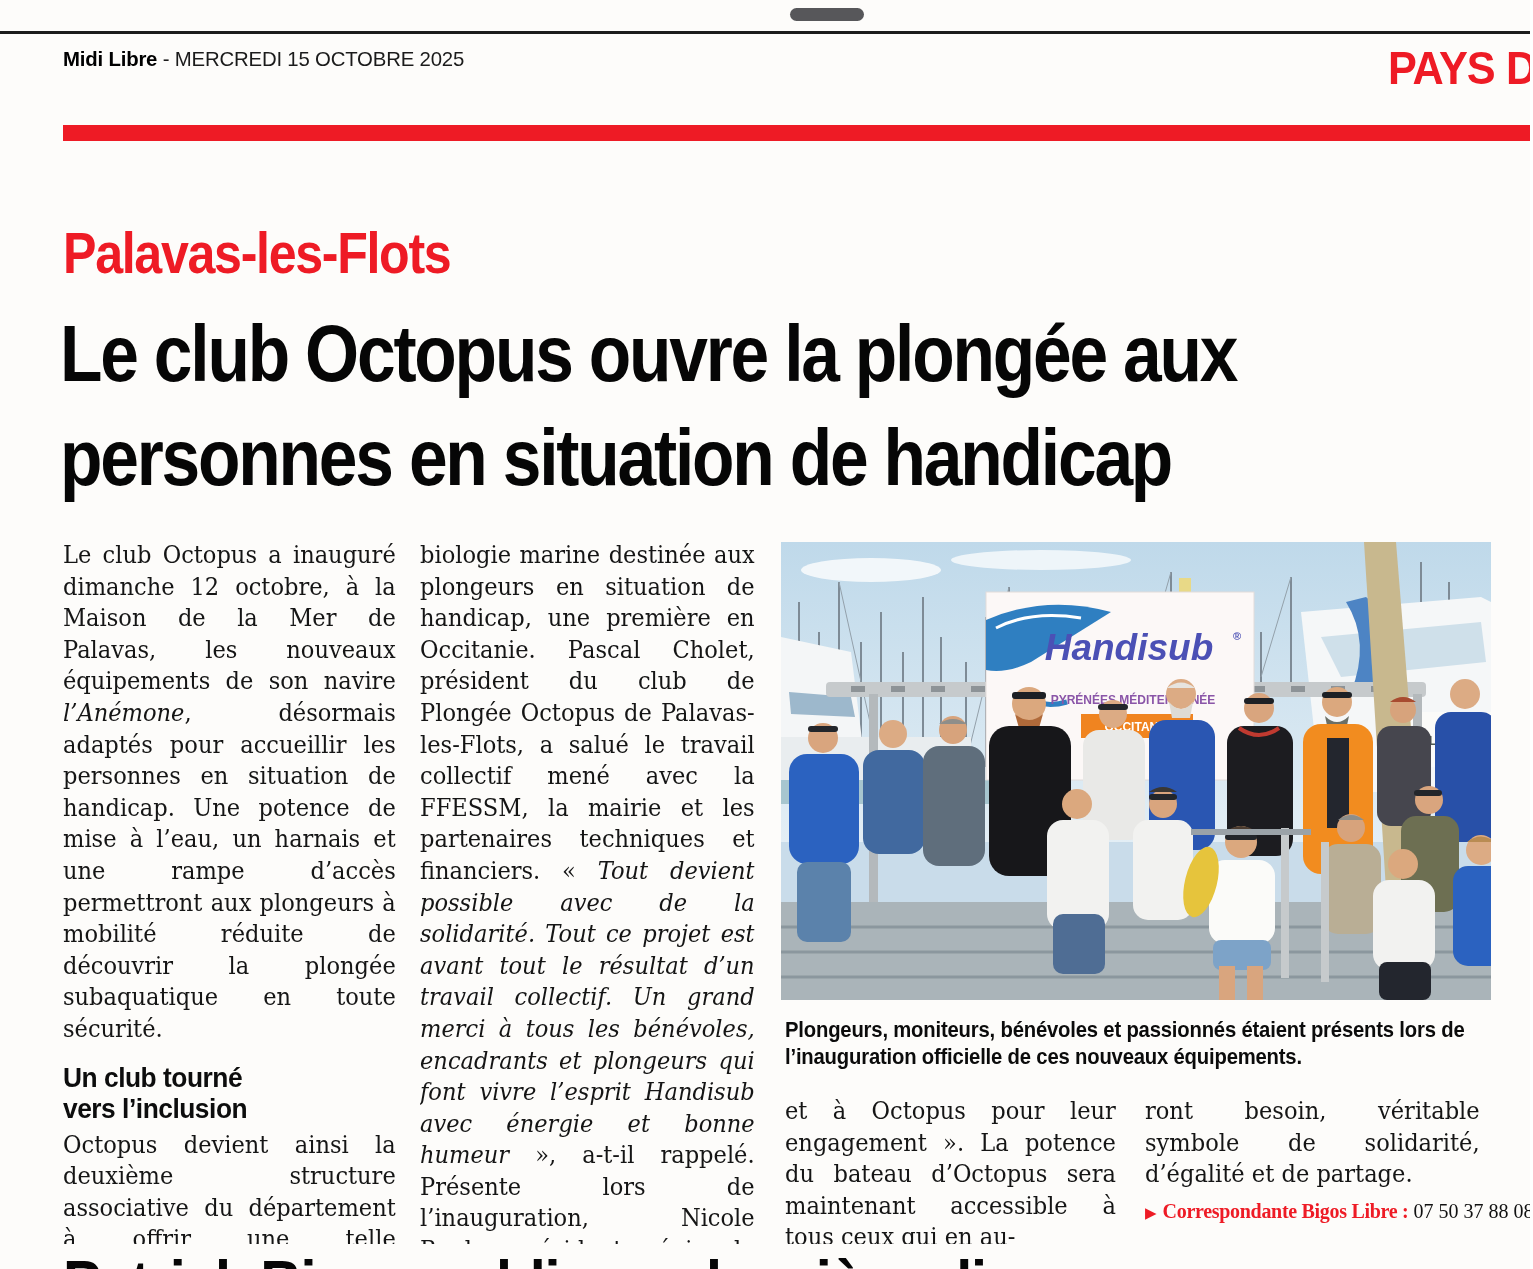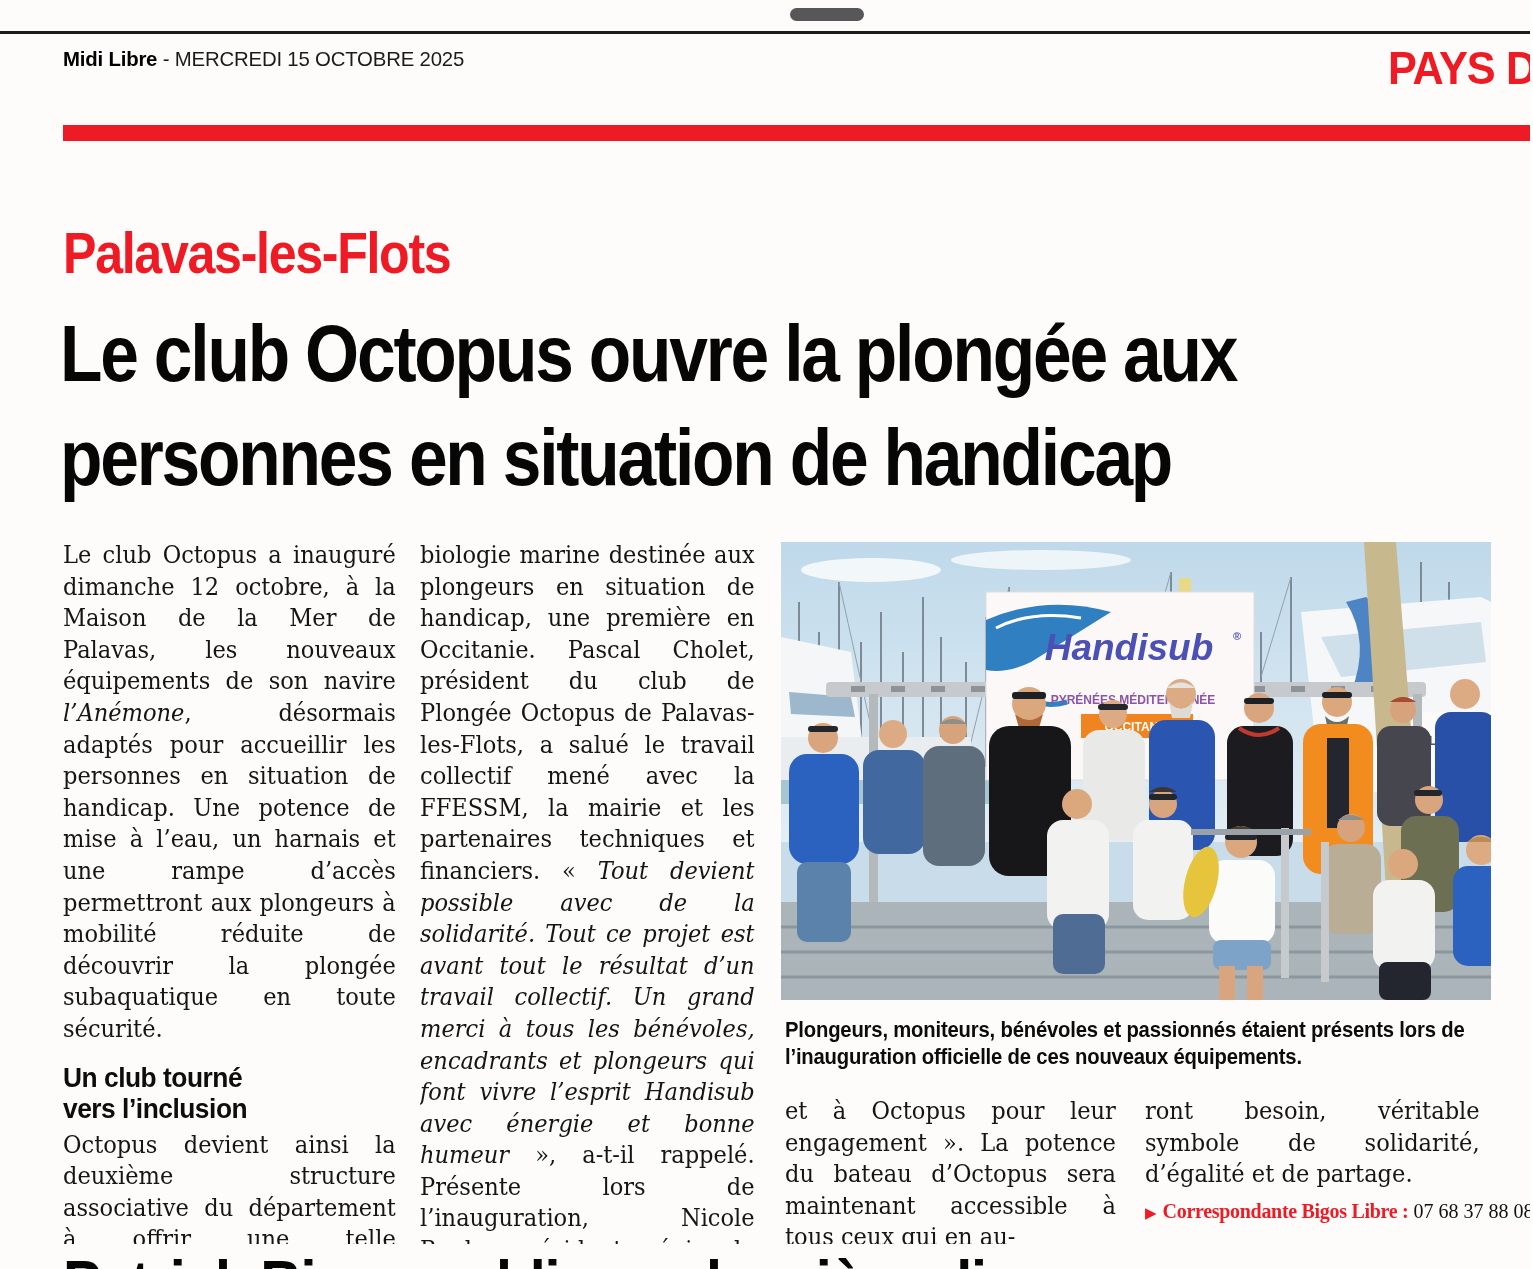--- a/index.html
+++ b/index.html
@@ -251,17 +251,17 @@
   <div class="caption">Plongeurs, moniteurs, bénévoles et passionnés étaient présents lors de l’inauguration officielle de ces nouveaux équipements.</div>
 
   <div id="col3" class="bodycol">
     <p>et à Octopus pour leur engagement ». La potence du bateau d’Octopus sera maintenant accessible à tous ceux qui en au-</p>
   </div>
   <div id="col4" class="bodycol">
     <p>ront besoin, véritable symbole de solidarité, d’égalité et de partage.</p>
   </div>
   <div class="byline">
     <span class="arrow">▶</span><span class="lbl">Correspondante Bigos Libre :</span>
-    <span class="phone">07 68 37 88 08</span>
+    <span class="phone">07 50 37 88 08</span>
   </div>
 
   <div class="next-headline">Patrick Bigos publie un deuxième livre</div>
 </div>
 
 </body></html>

